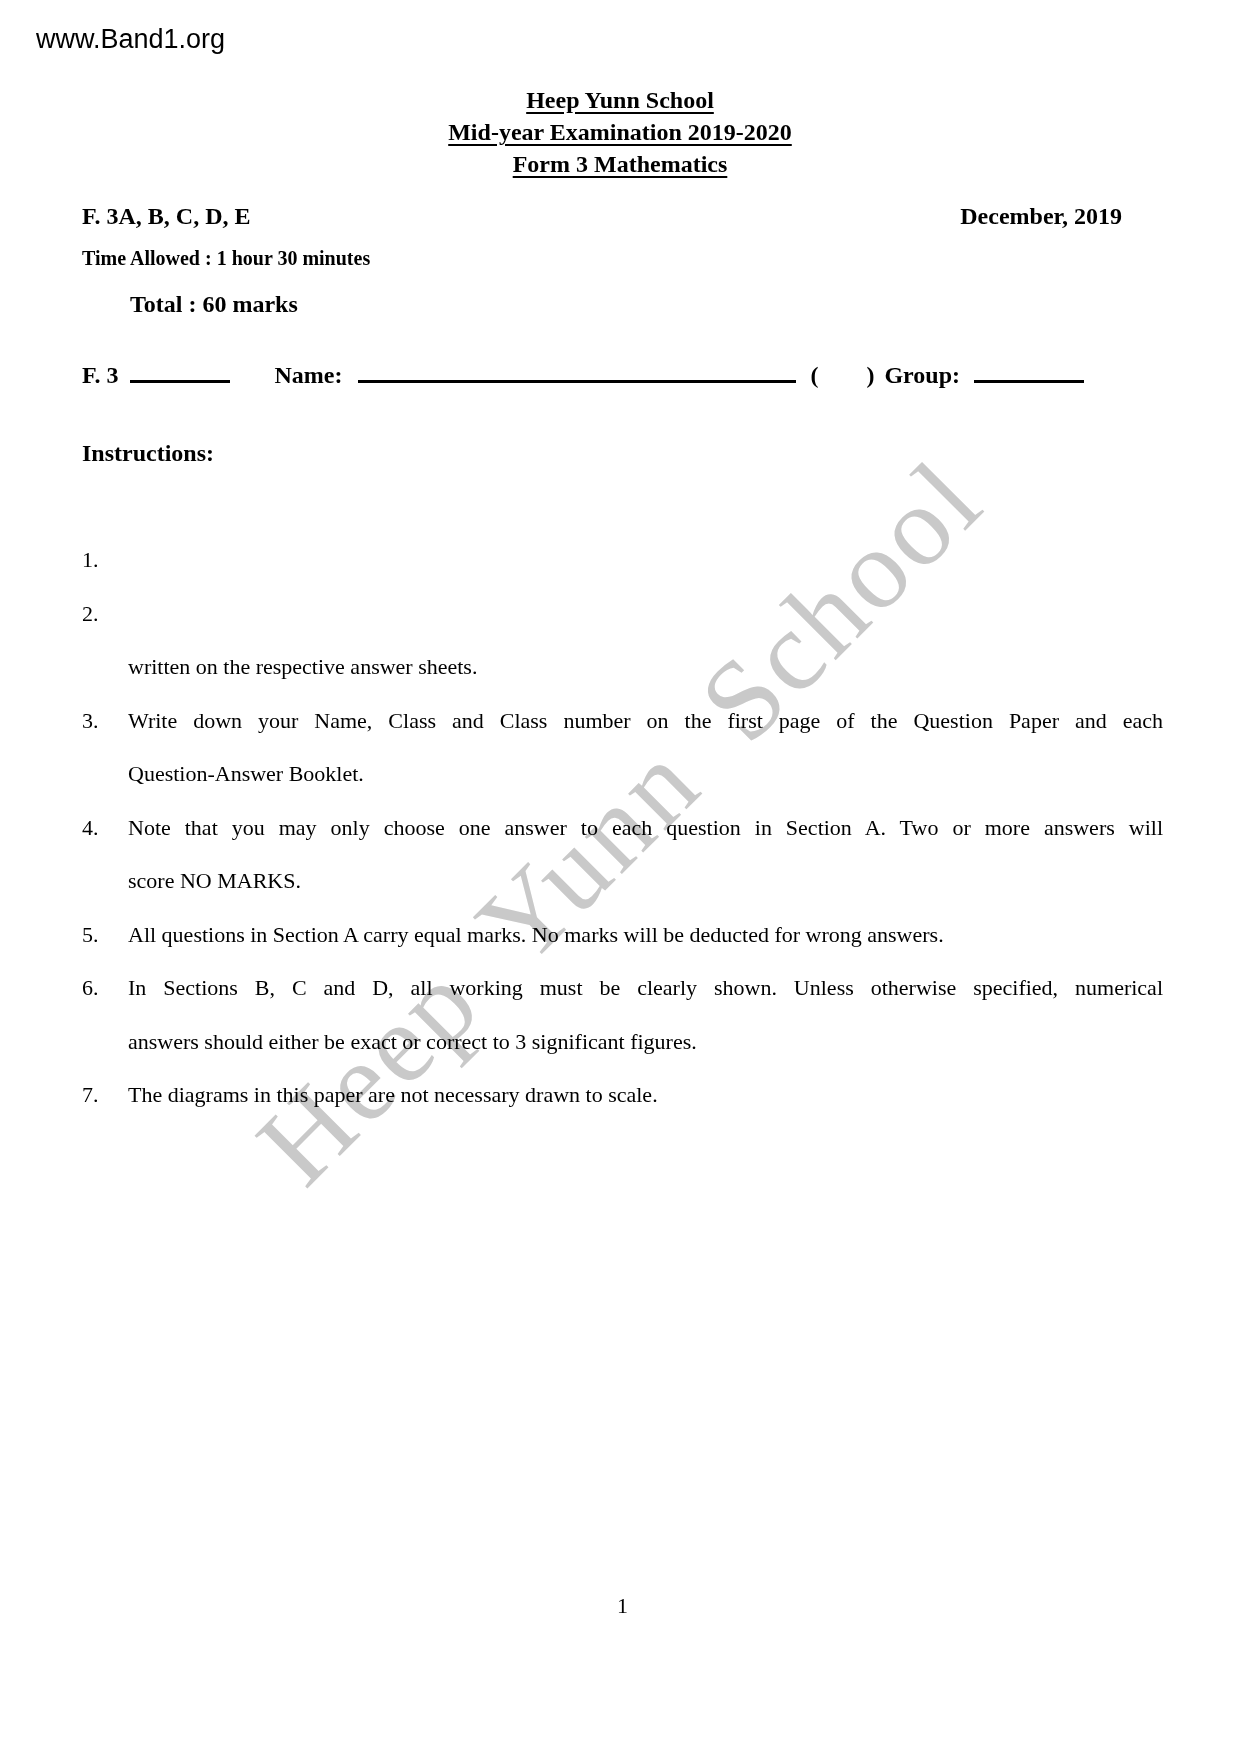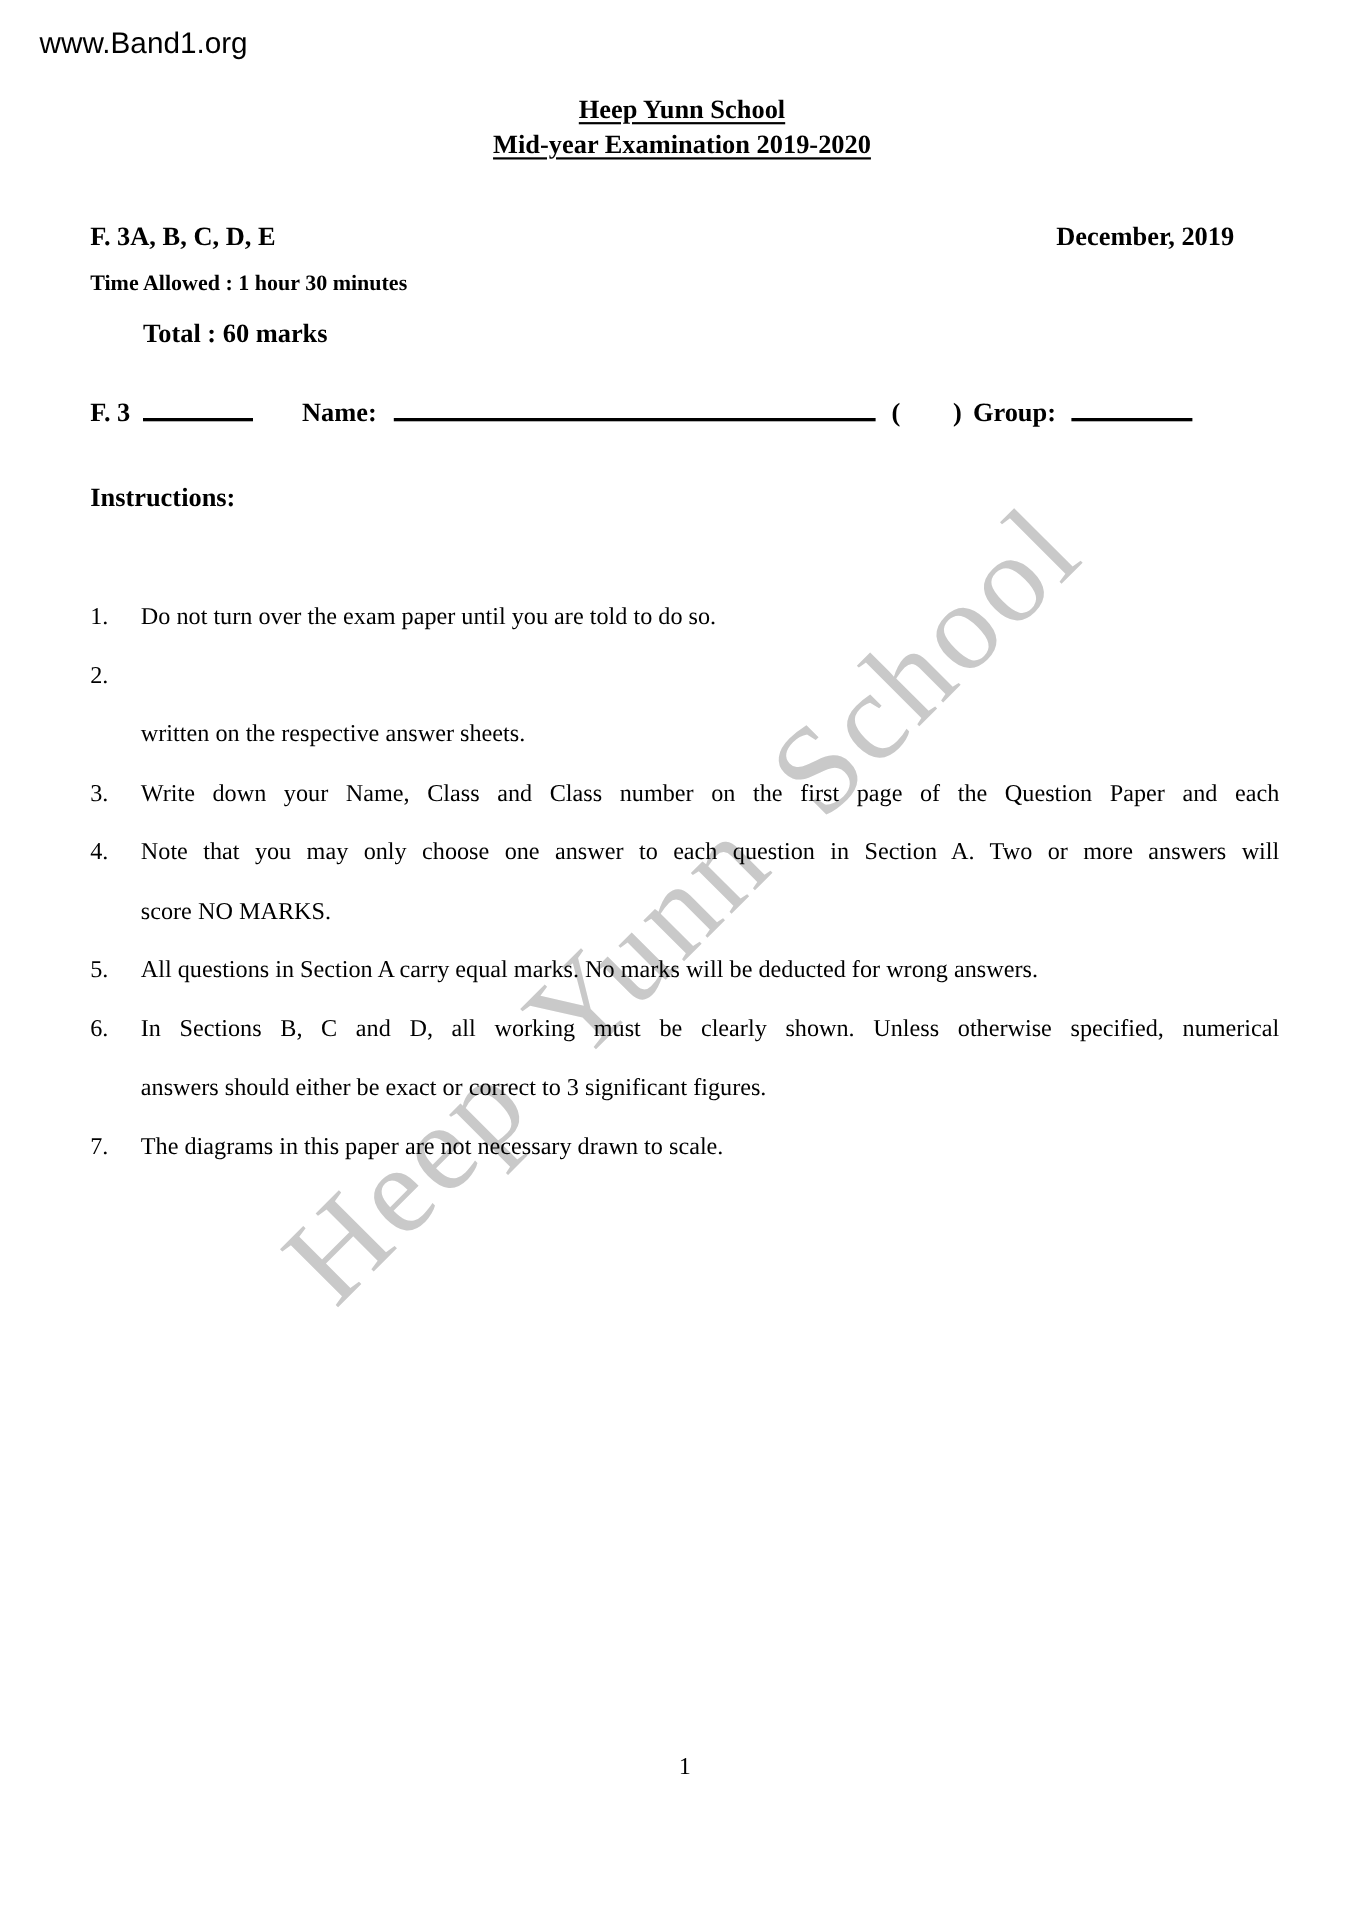--- a/index.html
+++ b/index.html
@@ -107,55 +107,59 @@
 <div class="page">
 
   <div class="watermark">Heep Yunn School</div>
 
   <div class="layer">
     <div class="site-tag">www.Band1.org</div>
 
     <div class="headings">
       <div>Heep Yunn School</div>
       <div>Mid-year Examination 2019-2020</div>
+      <div>Form 3 Mathematics</div>
     </div>
 
     <div class="meta-row1">
       <span>F. 3A, B, C, D, E</span>
       <span>December, 2019</span>
     </div>
     <div class="meta-line2">Time Allowed : 1 hour 30 minutes</div>
     <div class="meta-line3">Total : 60 marks</div>
 
     <div class="student-row">
       <span>F. 3</span><span class="blank blank-form"></span><span class="lbl-name">Name:</span><span class="blank blank-name"></span><span>(</span><span class="paren-gap"></span><span>)</span><span class="lbl-group">Group:</span><span class="blank blank-group"></span>
     </div>
 
     <div class="instructions-title">Instructions:</div>
 
     <div class="instructions">
         <div>
           <div class="iline">
             <div class="inum">1.</div>
-            <div class="itext">Do not turn over the exam paper until you are told to do so.</div>
           </div>
         </div>
         <div>
           <div class="iline">
             <div class="inum">2.</div>
           </div>
           <div class="iline">
             <div class="inum"></div>
             <div class="itext">written on the respective answer sheets.</div>
           </div>
         </div>
         <div>
           <div class="iline">
             <div class="inum">3.</div>
             <div class="itext just">Write down your Name, Class and Class number on the first page of the Question Paper and each</div>
+          </div>
+          <div class="iline">
+            <div class="inum"></div>
+            <div class="itext">Question-Answer Booklet.</div>
           </div>
         </div>
         <div>
           <div class="iline">
             <div class="inum">4.</div>
             <div class="itext just">Note that you may only choose one answer to each question in Section A. Two or more answers will</div>
           </div>
           <div class="iline">
             <div class="inum"></div>
             <div class="itext">score NO MARKS.</div>

